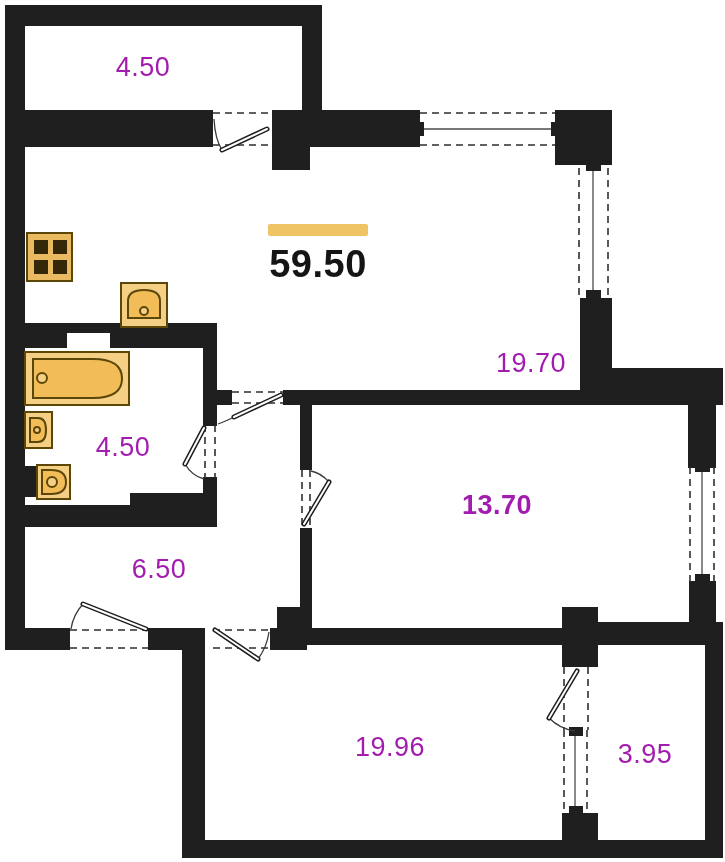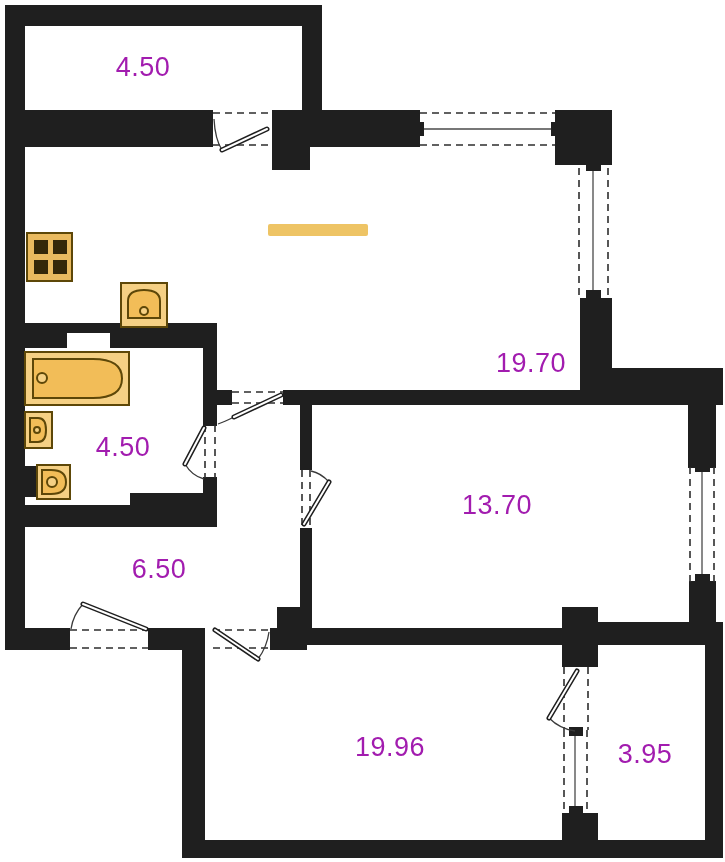--- a/index.html
+++ b/index.html
@@ -184,25 +184,26 @@
       <rect class="fix" x="37" y="465" width="33" height="34" fill="#f5d084"></rect>
       <path class="fix" d="M42,470 H51 Q66,470 66,482 Q66,494 51,494 H42 Z" fill="#f2bd58"></path>
       <circle class="fix" cx="52" cy="482" r="5" fill="#f5d084"></circle>
     </g>
 
     <rect x="268" y="224" width="100" height="12" rx="2" fill="#eec465"></rect>
   </svg>
 
   <div class="lbl" style="left:143px;top:67px;">4.50</div>
 
+  <div class="lbl-total" style="left:318px;top:264px;">59.50</div>
 
   <div class="lbl" style="left:531px;top:363px;">19.70</div>
 
   <div class="lbl" style="left:123px;top:447px;">4.50</div>
 
-  <div class="lbl" style="left:497px;top:505px;">13.70</div>
+  <div class="lbl" style="left:497px;top:505px;font-weight:bold;">13.70</div>
 
   <div class="lbl" style="left:159px;top:569px;">6.50</div>
 
   <div class="lbl" style="left:390px;top:747px;">19.96</div>
 
   <div class="lbl" style="left:645px;top:754px;">3.95</div>
 </div>
 
 </body></html>

